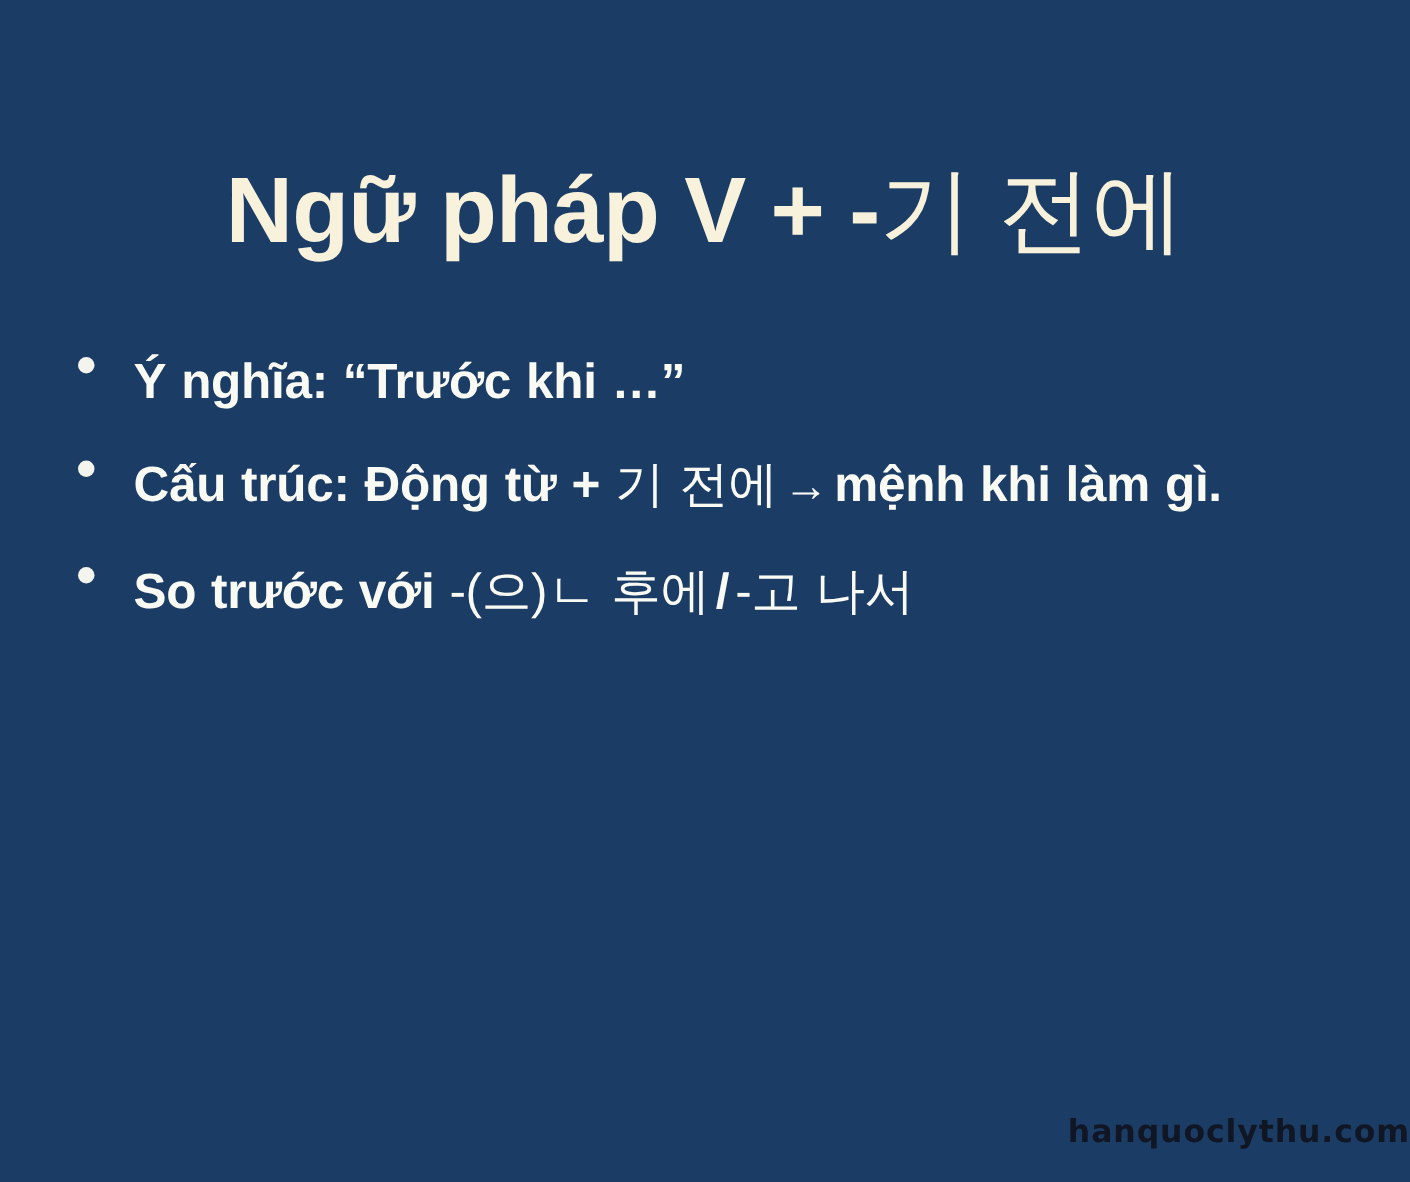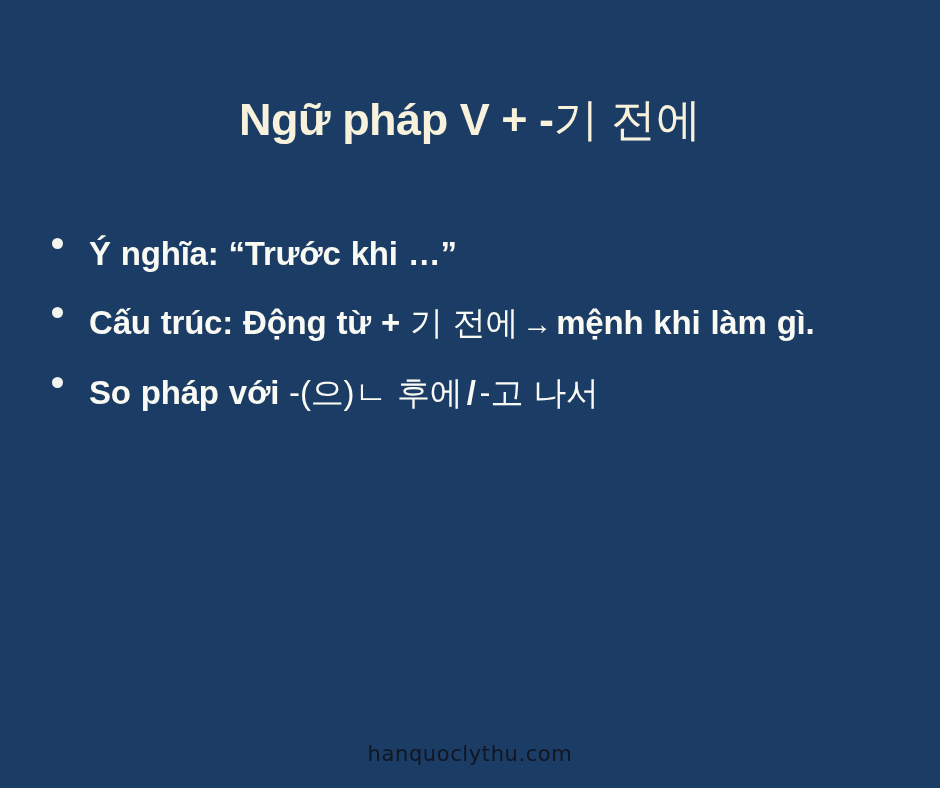--- a/index.html
+++ b/index.html
@@ -28,21 +28,21 @@
     position: absolute;
     top: 66px;
     left: 0;
     width: 940px;
     text-align: center;
   }
   .title {
     display: inline-block;
     font-family: "Liberation Sans", "DejaVu Sans", sans-serif;
     font-weight: bold;
-    font-size: 45px;
+    font-size: 62px;
     line-height: 1.05;
     letter-spacing: -0.5px;
     color: #F8F2DC;
     white-space: nowrap;
   }
   .title .kor {
     font-weight: normal;
     letter-spacing: 0px;
   }
 
@@ -93,23 +93,23 @@
     font-weight: bold;
     padding: 0 4px;
   }
 
   
   .footer {
     position: absolute;
     left: 0;
     top: 742px;
     width: 940px;
-    text-align: center;
+    text-align: right;
     font-family: "DejaVu Sans", "Liberation Sans", sans-serif;
-    font-weight: normal;
+    font-weight: bold;
     font-size: 21px;
     letter-spacing: 0.6px;
     color: #111624;
   }
 </style>
 </head>
 <body>
 
 <div class="slide">
 
@@ -126,20 +126,20 @@
 
 
 
     <li class="bullet-item">
       <span class="bullet-dot"></span>
       <span class="bullet-text"><span>Cấu trúc: Động từ + </span><span class="kor">기 전에</span><span class="arrow">→</span><span>mệnh khi làm gì.</span></span>
     </li>
 
     <li class="bullet-item">
       <span class="bullet-dot"></span>
-      <span class="bullet-text"><span>So pháp với </span><span class="kor">-(으)ㄴ 후에</span><span class="slash">/</span><span class="kor">-고 나서</span></span>
+      <span class="bullet-text"><span>So trước với </span><span class="kor">-(으)ㄴ 후에</span><span class="slash">/</span><span class="kor">-고 나서</span></span>
     </li>
 
   </ul>
 
   <div class="footer">hanquoclythu.com</div>
 
 </div>
 
 </body></html>

